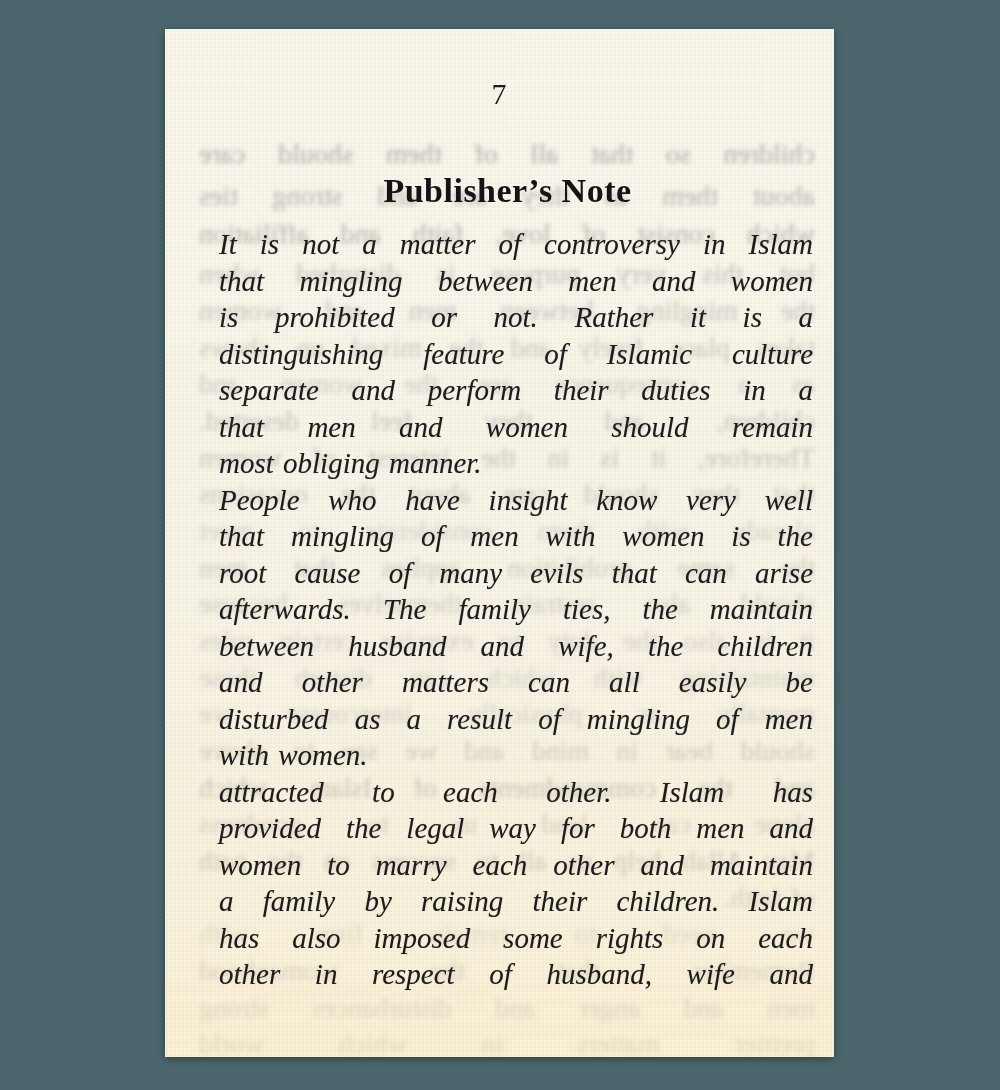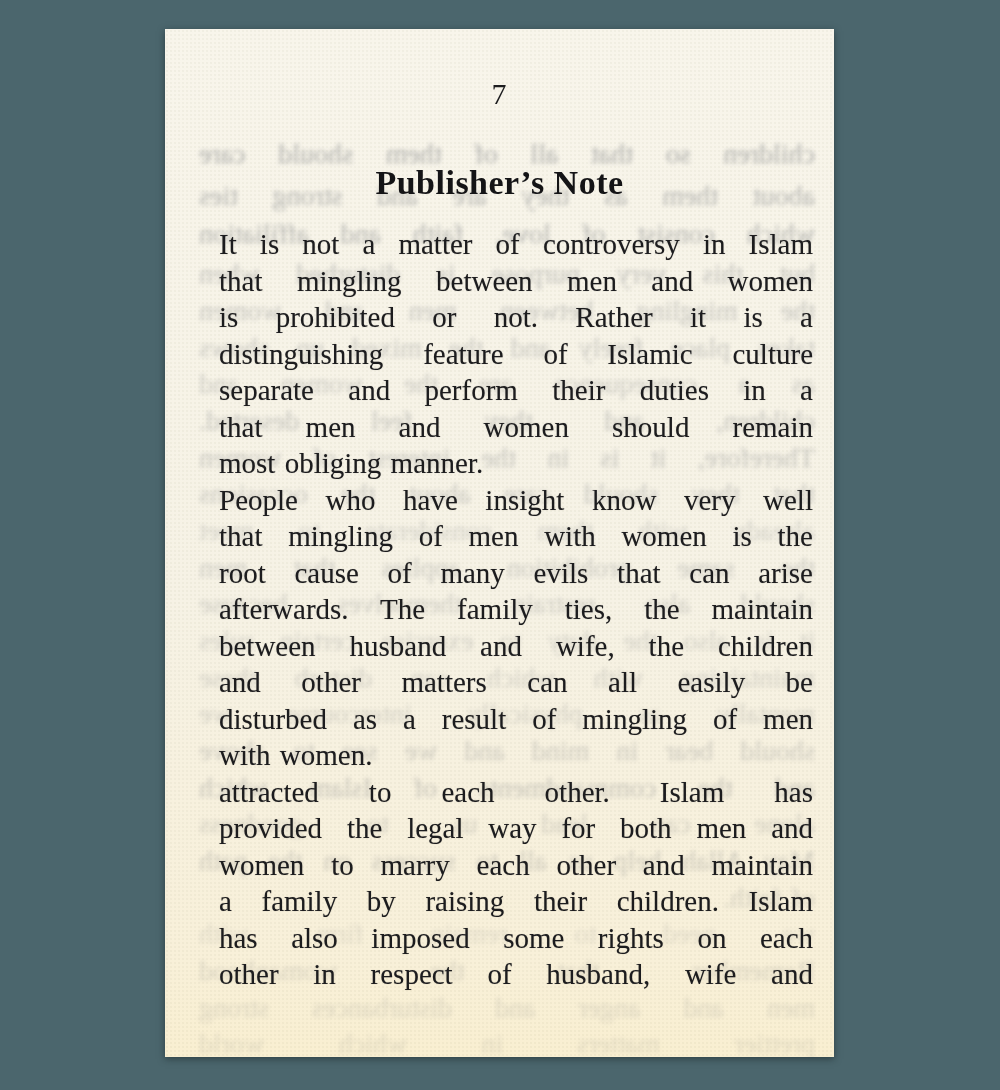--- a/index.html
+++ b/index.html
@@ -19,30 +19,30 @@
   .page::before{
     content:"";position:absolute;inset:0;pointer-events:none;
     background-image:radial-gradient(rgba(125,112,78,.055) 1px,transparent 1.3px);
     background-size:4px 4px;
   }
   .page-number{
     position:absolute;top:48px;left:0;width:100%;
     text-align:center;font-size:30px;color:#1d1d1f;letter-spacing:1px;
   }
   .heading{
-    position:absolute;top:135px;left:0;width:100%;margin:0;
+    position:absolute;top:135px;left:0;width:100%;margin:8px;
     text-align:center;font-weight:700;font-size:34px;color:#141416;
     letter-spacing:.5px;
   }
   .body-text{
     position:absolute;top:197px;left:54px;width:594px;
     font-size:29px;line-height:36.5px;color:#1c1c1e;
     text-shadow:0 0 1px rgba(25,25,25,.28);
   }
-  .line{text-align:justify;text-align-last:justify;word-spacing:2px;}
+  .line{text-align:justify;text-align-last:justify;word-spacing:2px;font-style:italic;}
   .line.pend{text-align-last:left;}
   
   .ghost{
     position:absolute;left:34px;width:616px;
     transform:scaleX(-1);
     filter:blur(2px);
     font-size:28px;line-height:34px;color:#4d525c;
     text-align:justify;text-align-last:justify;word-spacing:3px;
     pointer-events:none;
   }

